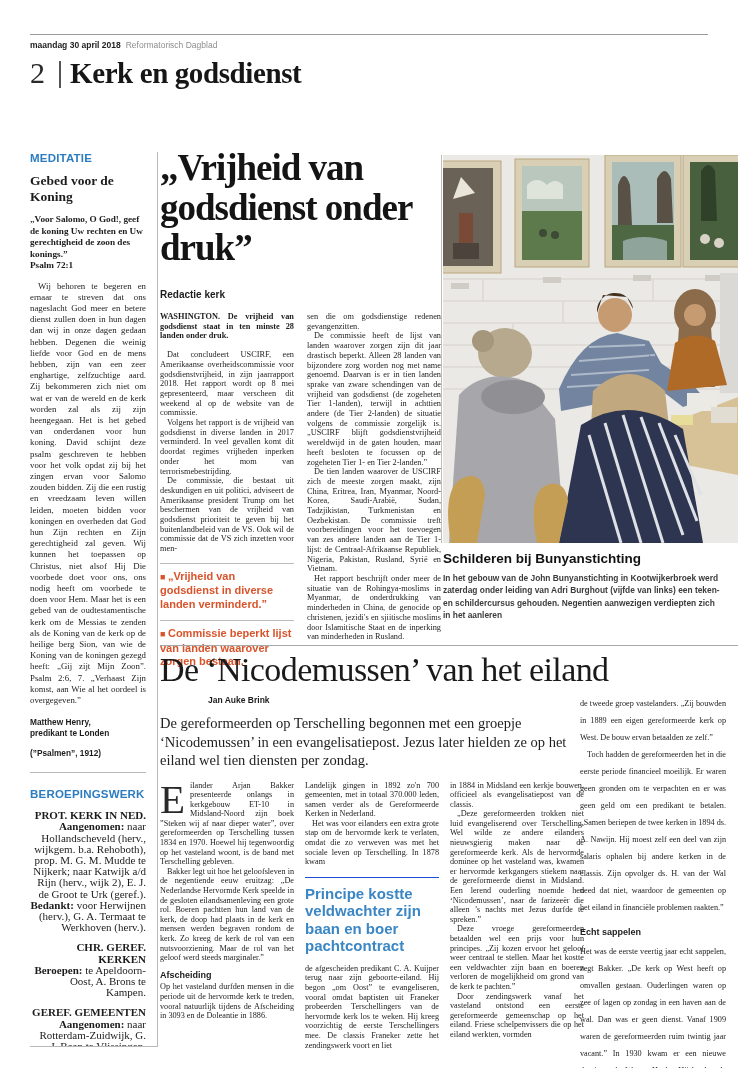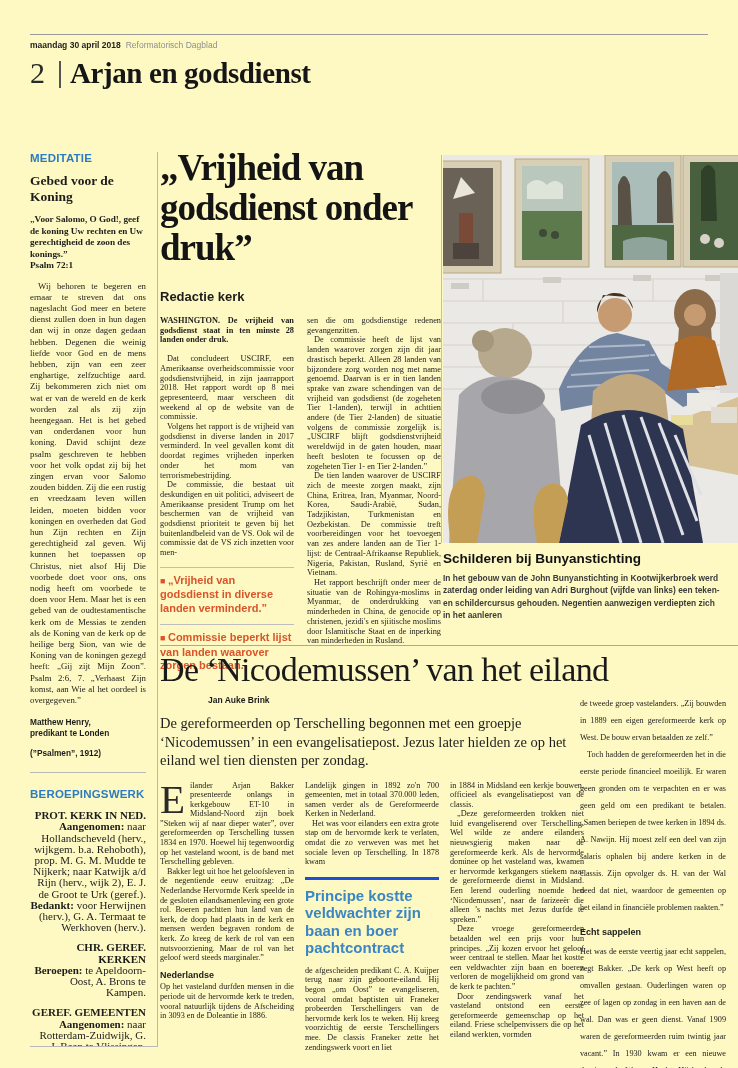--- a/index.html
+++ b/index.html
@@ -1,16 +1,16 @@
 <!DOCTYPE html>
 <html><head>
 <meta charset="utf-8">
 <style>
   html,body{margin:0;padding:0;background:#d9d9d9;}
-  .page{position:relative;width:738px;height:1068px;margin:0 auto;background:#fef9c3;
+  .page{position:relative;width:738px;height:1068px;margin:0 auto;background:#ffffff;
         font-family:"Liberation Serif",serif;color:#1c1c1c;overflow:hidden;}
 
   
   .top-rule{position:absolute;left:30px;top:34px;width:678px;height:1px;background:#9a9a9a;}
   .dateline{position:absolute;left:30px;top:40px;font-family:"Liberation Sans",sans-serif;font-size:8.5px;white-space:nowrap;}
   .dateline .date{font-weight:bold;color:#222;}
   .dateline .paper{color:#8e8e8e;margin-left:5px;}
   .section-head{position:absolute;left:30px;top:56px;display:flex;align-items:center;}
   .page-num{font-size:30px;font-weight:400;color:#2a2a2a;}
   .section-bar{width:2px;height:27px;background:#555;margin:2px 9px 0 14px;}
@@ -28,21 +28,21 @@
   .med-source{font-family:"Liberation Sans",sans-serif;font-weight:bold;font-size:8.3px;margin-top:9px;}
   .sidebar-divider{height:1px;background:#b8b8b8;margin:14px 0 15px;}
   .bw-section{margin-bottom:9px;font-size:11px;line-height:11.2px;text-align:right;}
   .bw-church{font-weight:bold;}
   .bw-item{margin:0;}
   .bw-item b{font-weight:bold;}
 
   
   .uscirf{position:absolute;left:160px;top:148px;width:281px;}
   .uscirf-headline{font-size:37px;line-height:40px;font-weight:bold;letter-spacing:-1px;color:#141414;}
-  .uscirf-byline{margin-top:21px;font-family:"Liberation Sans",sans-serif;font-weight:bold;font-size:13px;}
+  .uscirf-byline{margin-top:21px;font-family:"Liberation Sans",sans-serif;font-weight:bold;font-size:10px;}
   .uscirf-cols{margin-top:12px;display:flex;gap:13px;}
   .ucol{width:134px;font-size:8.3px;line-height:9.7px;text-align:justify;}
   .ucol p{margin:0;text-indent:7px;}
   .ucol p.flush{text-indent:0;}
   .lead{font-weight:bold;text-indent:0 !important;margin-bottom:9px !important;}
   .bullet-block{margin-top:9px;border-top:1px solid #bdbdbd;padding-top:6px;
                 font-family:"Liberation Sans",sans-serif;font-weight:bold;font-size:11px;
                 line-height:13.5px;color:#d9542b;text-align:left;}
   .btext::before{content:"■ ";font-size:9px;}
 
@@ -65,38 +65,38 @@
   .island-byline{font-family:"Liberation Sans",sans-serif;font-weight:bold;font-size:8.5px;margin-left:48px;}
   .island-intro{margin-top:9px;font-size:14.5px;line-height:18.5px;text-align:left;color:#1e1e1e;}
   .island-cols{margin-top:11px;display:flex;gap:11px;}
   .icol{width:134px;font-size:8.2px;line-height:9.6px;text-align:justify;}
   .icol p{margin:0;text-indent:7px;}
   .icol p.flush{text-indent:0;}
   .icol4{position:absolute;right:12px;top:0;width:146px;font-size:8.2px;line-height:17px;text-align:justify;}
   .icol4 p{margin:0;text-indent:7px;}
   .icol4 p.flush{text-indent:0;}
   .subhead{font-family:"Liberation Sans",sans-serif;font-weight:bold;font-size:9px;margin:8px 0 2px;text-indent:0 !important;}
-  .pullquote{border-top:3px solid #1d4ed8;margin:10px 0 9px;padding-top:7px;
+  .pullquote{border-top:1px solid #1d4ed8;margin:10px 0 9px;padding-top:7px;
              font-family:"Liberation Sans",sans-serif;font-weight:bold;font-size:15px;
              line-height:17.5px;color:#3b86c4;text-align:left;}
   .dropcap{float:left;font-size:41px;line-height:33px;padding:2px 5px 0 0;color:#2a2a2a;font-weight:400;}
 </style>
 </head>
 <body>
 
 <div class="page">
 
   <div class="top-rule"></div>
   <div class="dateline">
     <span class="date">maandag 30 april 2018</span><span class="paper">Reformatorisch Dagblad</span>
   </div>
   <div class="section-head">
     <span class="page-num">2</span>
     <span class="section-bar"></span>
-    <span class="section-title">Arjan en godsdienst</span>
+    <span class="section-title">Kerk en godsdienst</span>
   </div>
 
   <div class="sidebar">
     <div class="kicker">MEDITATIE</div>
     <div class="med-title">Gebed voor de Koning</div>
     <div class="med-quote">„Voor Salomo, O God!, geef de koning Uw rechten en Uw gerechtigheid de zoon des konings.”</div>
     <div class="med-ref">Psalm 72:1</div>
     <div class="med-body">Wij behoren te begeren en ernaar te streven dat ons nageslacht God meer en betere dienst zullen doen in hun dagen dan wij in onze dagen gedaan hebben. Degenen die weinig liefde voor God en de mens hebben, zijn van een zeer enghartige, zelfzuchtige aard. Zij bekommeren zich niet om wat er van de wereld en de kerk worden zal als zij zijn heengegaan. Het is het gebed van onderdanen voor hun koning. David schijnt deze psalm geschreven te hebben voor het volk opdat zij bij het zingen ervan voor Salomo zouden bidden. Zij die een rustig en vreedzaam leven willen leiden, moeten bidden voor koningen en overheden dat God hun Zijn rechten en Zijn gerechtigheid zal geven. Wij kunnen het toepassen op Christus, niet alsof Hij Die voorbede doet voor ons, ons nodig heeft om voorbede te doen voor Hem. Maar het is een gebed van de oudtestamentische kerk om de Messias te zenden als de Koning van de kerk op de heilige berg Sion, van wie de Koning van de koningen gezegd heeft: „Gij zijt Mijn Zoon”. Psalm 2:6, 7. „Verhaast Zijn komst, aan Wie al het oordeel is overgegeven.”</div>
     <div class="med-author">
       <div>Matthew Henry,</div>
@@ -243,21 +243,21 @@
   <div class="island">
     <div class="island-headline">De ‘Nicodemussen’ van het eiland</div>
     <div class="island-body">
       <div class="island-left">
         <div class="island-byline">Jan Auke Brink</div>
         <div class="island-intro">De gereformeerden op Terschelling begonnen met een groepje ‘Nicodemussen’ in een evangelisatiepost. Jezus later hielden ze op het eiland wel tien diensten per zondag.</div>
         <div class="island-cols">
           <div class="icol">
             <p class="flush"><span class="dropcap">E</span><span>ilander Arjan Bakker presenteerde onlangs in kerkgebouw ET-10 in Midsland-Noord zijn boek ”Steken wij af naar dieper water”, over gereformeerden op Terschelling tussen 1834 en 1970. Hoewel hij tegenwoordig op het vasteland woont, is de band met Terschelling gebleven.</span></p>
             <p>Bakker legt uit hoe het geloofsleven in de negentiende eeuw eruitzag: „De Nederlandse Hervormde Kerk speelde in de gesloten eilandsamenleving een grote rol. Boeren pachtten hun land van de kerk, de doop had plaats in de kerk en mensen werden begraven rondom de kerk. Zo kreeg de kerk de rol van een nutsvoorziening. Maar de rol van het geloof werd steeds marginaler.”</p>
-            <div class="subhead">Nederlandse</div>
+            <div class="subhead">Afscheiding</div>
             <p class="flush">Op het vasteland durfden mensen in die periode uit de hervormde kerk te treden, vooral natuurlijk tijdens de Afscheiding in 3093 en de Doleantie in 1886.</p>
           </div>
           <div class="icol">
             <p class="flush">Landelijk gingen in 1892 zo'n 700 gemeenten, met in totaal 370.000 leden, samen verder als de Gereformeerde Kerken in Nederland.</p>
             <p>Het was voor eilanders een extra grote stap om de hervormde kerk te verlaten, omdat die zo verweven was met het sociale leven op Terschelling. In 1878 kwam</p>
             <div class="pullquote">Principe kostte veldwachter zijn baan en boer pachtcontract</div>
             <p class="flush">de afgescheiden predikant C. A. Kuijper terug naar zijn geboorte-eiland. Hij begon „om Oost” te evangeliseren, vooral omdat baptisten uit Franeker probeerden Terschellingers van de hervormde kerk los te weken. Hij kreeg voorzichtig de eerste Terschellingers mee. De classis Franeker zette het zendingswerk voort en liet</p>
           </div>
           <div class="icol">
             <p class="flush">in 1884 in Midsland een kerkje bouwen, officieel als evangelisatiepost van de classis.</p>

